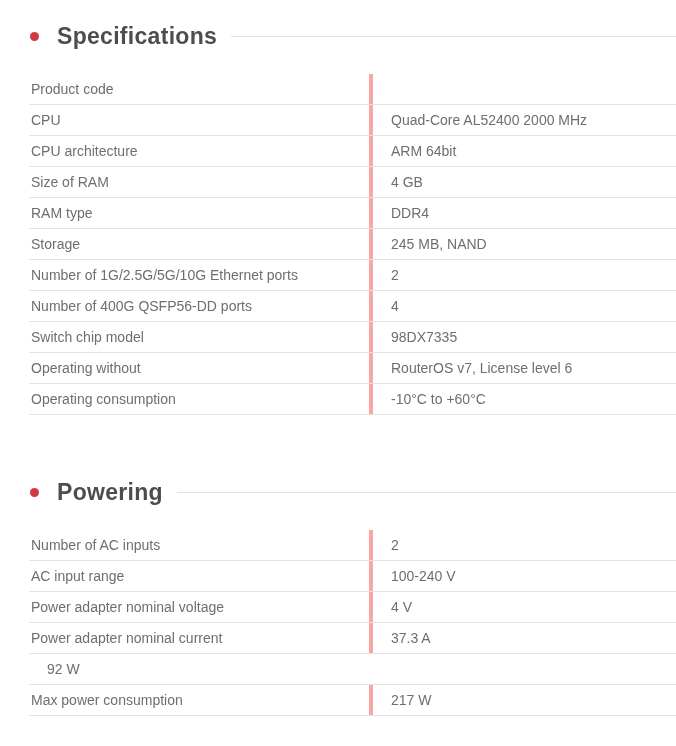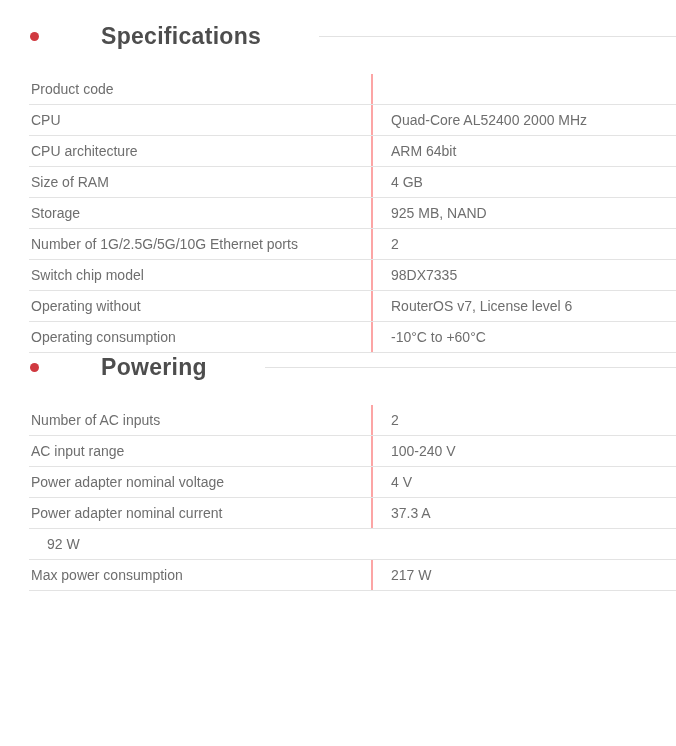--- a/index.html
+++ b/index.html
@@ -4,28 +4,27 @@
 <style>
   * { margin: 0; padding: 0; box-sizing: border-box; }
   html, body {
     width: 676px; height: 746px;
     background: #ffffff;
     font-family: "Liberation Sans", "DejaVu Sans", sans-serif;
     overflow: hidden;
   }
   .page { padding-top: 22px; }
 
-  .section + .section { }
+  .section + .section { margin-top: 63px; }
 
   .section-header {
     display: flex;
     align-items: center;
     height: 28px;
     padding-left: 30px;
-    gap: 44px;
   }
   .bullet {
     width: 9px; height: 9px;
     border-radius: 50%;
     background: #d03940;
     flex: 0 0 auto;
     margin-right: 18px;
   }
   .section-title {
     font-size: 23px;
@@ -55,21 +54,21 @@
     color: #6e6e6e;
   }
   .spec-label {
     flex: 0 0 344px;
     width: 344px;
     height: 100%;
     display: flex;
     align-items: center;
     padding-left: 2px;
     padding-right: 10px;
-    border-right: 2px solid #fca5a5;
+    border-right: 4px solid #fca5a5;
     overflow: hidden;
     white-space: nowrap;
   }
   .spec-value {
     flex: 1 1 auto;
     padding-left: 18px;
     white-space: nowrap;
     overflow: hidden;
   }
 </style>
@@ -97,31 +96,39 @@
   <div class="spec-row">
     <div class="spec-label">CPU architecture</div>
     <div class="spec-value">ARM 64bit</div>
   </div>
 
   <div class="spec-row">
     <div class="spec-label">Size of RAM</div>
     <div class="spec-value">4 GB</div>
   </div>
 
+  <div class="spec-row">
+    <div class="spec-label">RAM type</div>
+    <div class="spec-value">DDR4</div>
+  </div>
 
   <div class="spec-row">
     <div class="spec-label">Storage</div>
-    <div class="spec-value">925 MB, NAND</div>
+    <div class="spec-value">245 MB, NAND</div>
   </div>
 
   <div class="spec-row">
     <div class="spec-label">Number of 1G/2.5G/5G/10G Ethernet ports</div>
     <div class="spec-value">2</div>
   </div>
 
+  <div class="spec-row">
+    <div class="spec-label">Number of 400G QSFP56-DD ports</div>
+    <div class="spec-value">4</div>
+  </div>
 
   <div class="spec-row">
     <div class="spec-label">Switch chip model</div>
     <div class="spec-value">98DX7335</div>
   </div>
 
   <div class="spec-row">
     <div class="spec-label">Operating without</div>
     <div class="spec-value">RouterOS v7, License level 6</div>
   </div>

